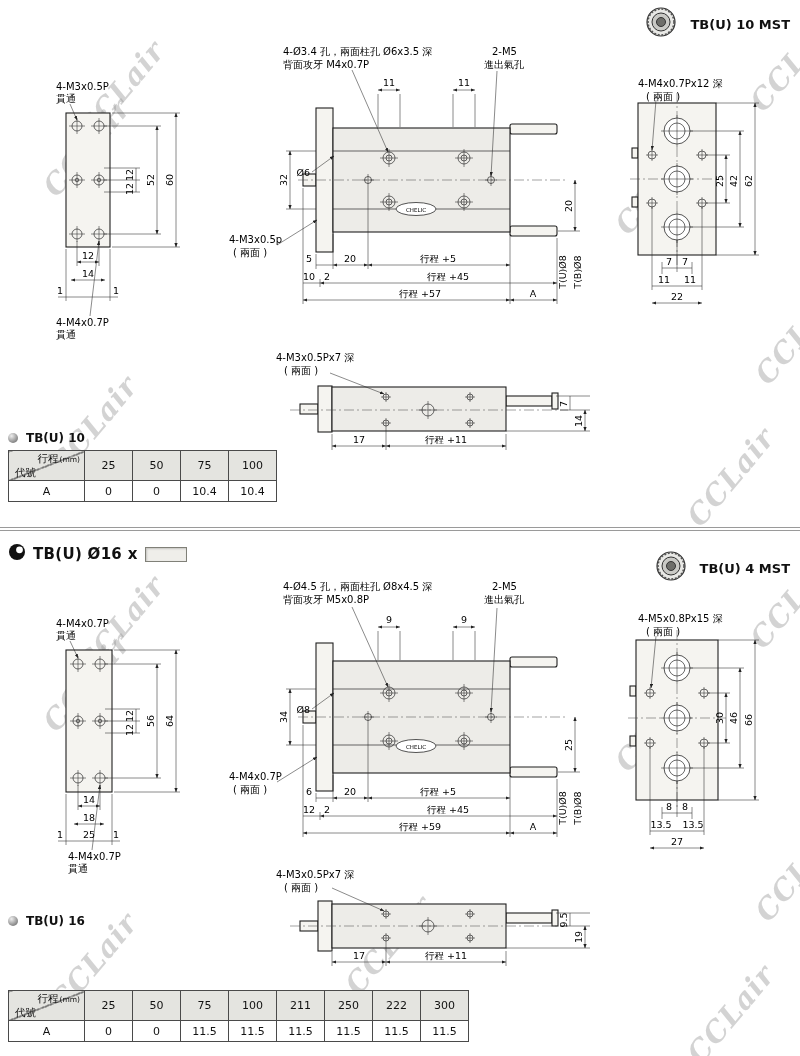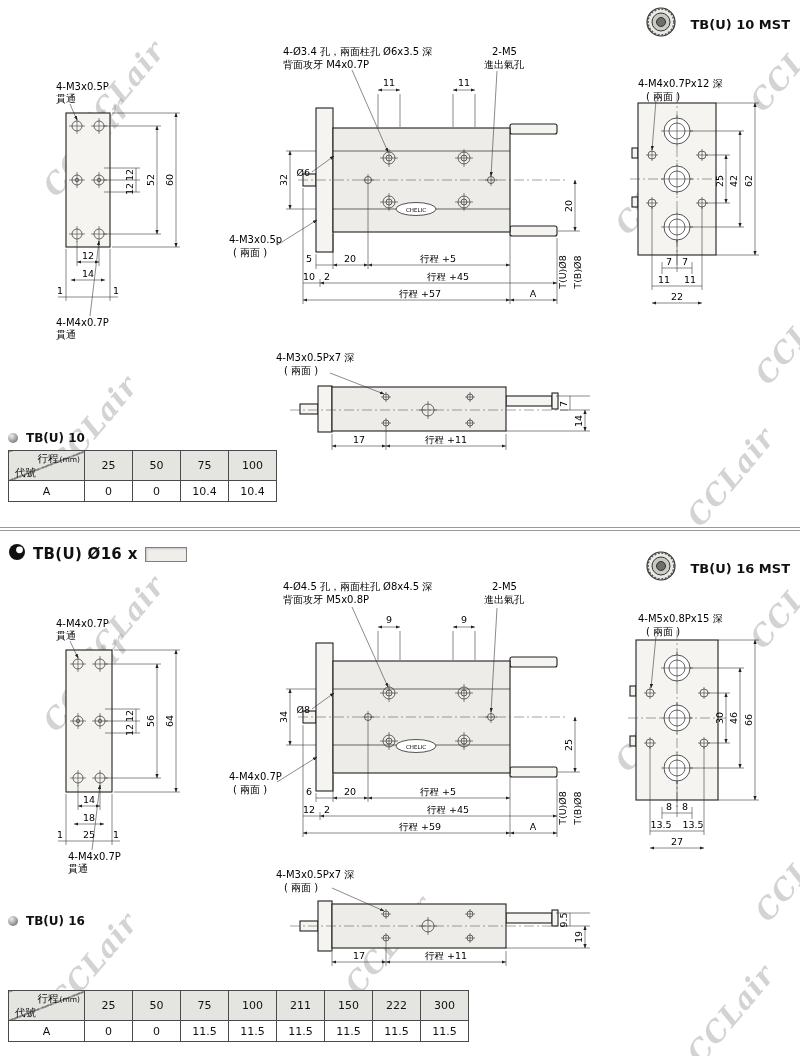--- a/index.html
+++ b/index.html
@@ -547,40 +547,40 @@
   </div>
   <div class="mst-head" style="right:10px;top:550px">
     <span>
       <svg width="32" height="32" viewBox="0 0 32 32">
         <circle cx="16" cy="16" r="14" fill="#e9e9e6" stroke="#333" stroke-width="1.2"></circle>
         <circle cx="16" cy="16" r="13" fill="none" stroke="#555" stroke-width="1.6" stroke-dasharray="2 1.6"></circle>
         <circle cx="16" cy="16" r="9" fill="#c9c9c5" stroke="#333" stroke-width="1"></circle>
         <circle cx="16" cy="16" r="4.5" fill="#6e6e6a" stroke="#333" stroke-width="1"></circle>
       </svg>
     </span>
-    <span class="mst-label">TB(U) 16 MST</span>
+    <span class="mst-label">TB(U) 4 MST</span>
   </div>
 
   <div class="tbl-title" style="left:8px;top:914px">
     <span class="dot"></span>
     <span>TB(U) 16</span>
   </div>
   <table class="spec" style="left:8px;top:990px">
     <tbody>
         <tr>
       <th class="corner">
         <span class="c-top"><span>行程</span><span class="c-unit">(mm)</span></span>
         <span class="c-bot">代號</span>
       </th>
       <th class="colh">25</th>
       <th class="colh">50</th>
       <th class="colh">75</th>
       <th class="colh">100</th>
       <th class="colh">211</th>
-      <th class="colh">150</th>
+      <th class="colh">250</th>
       <th class="colh">222</th>
       <th class="colh">300</th>
     </tr>
     <tr>
       <td>A</td>
       <td class="val">0</td>
       <td class="val">0</td>
       <td class="val">11.5</td>
       <td class="val">11.5</td>
       <td class="val">11.5</td>

